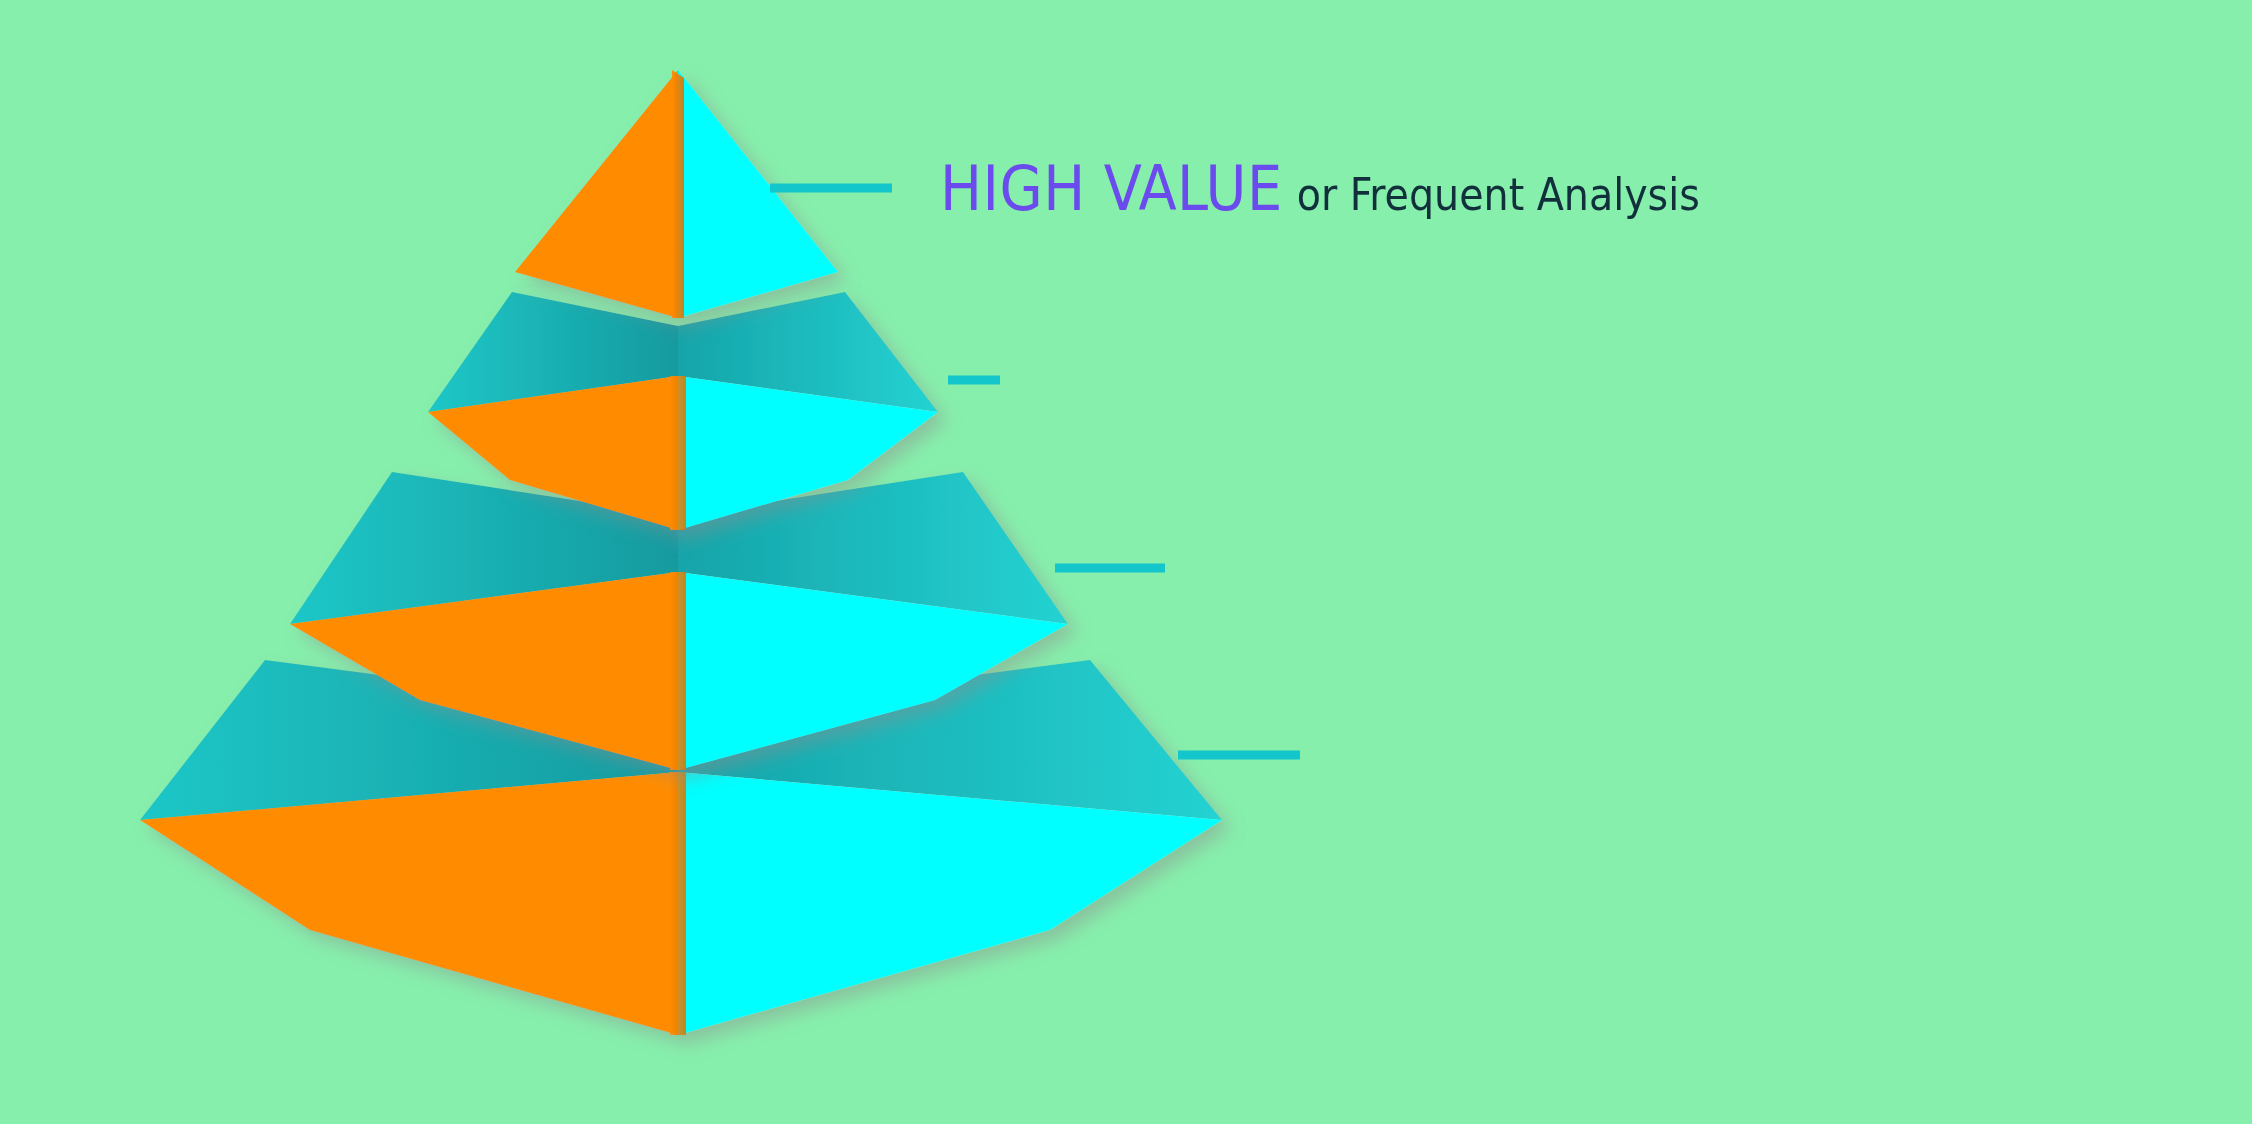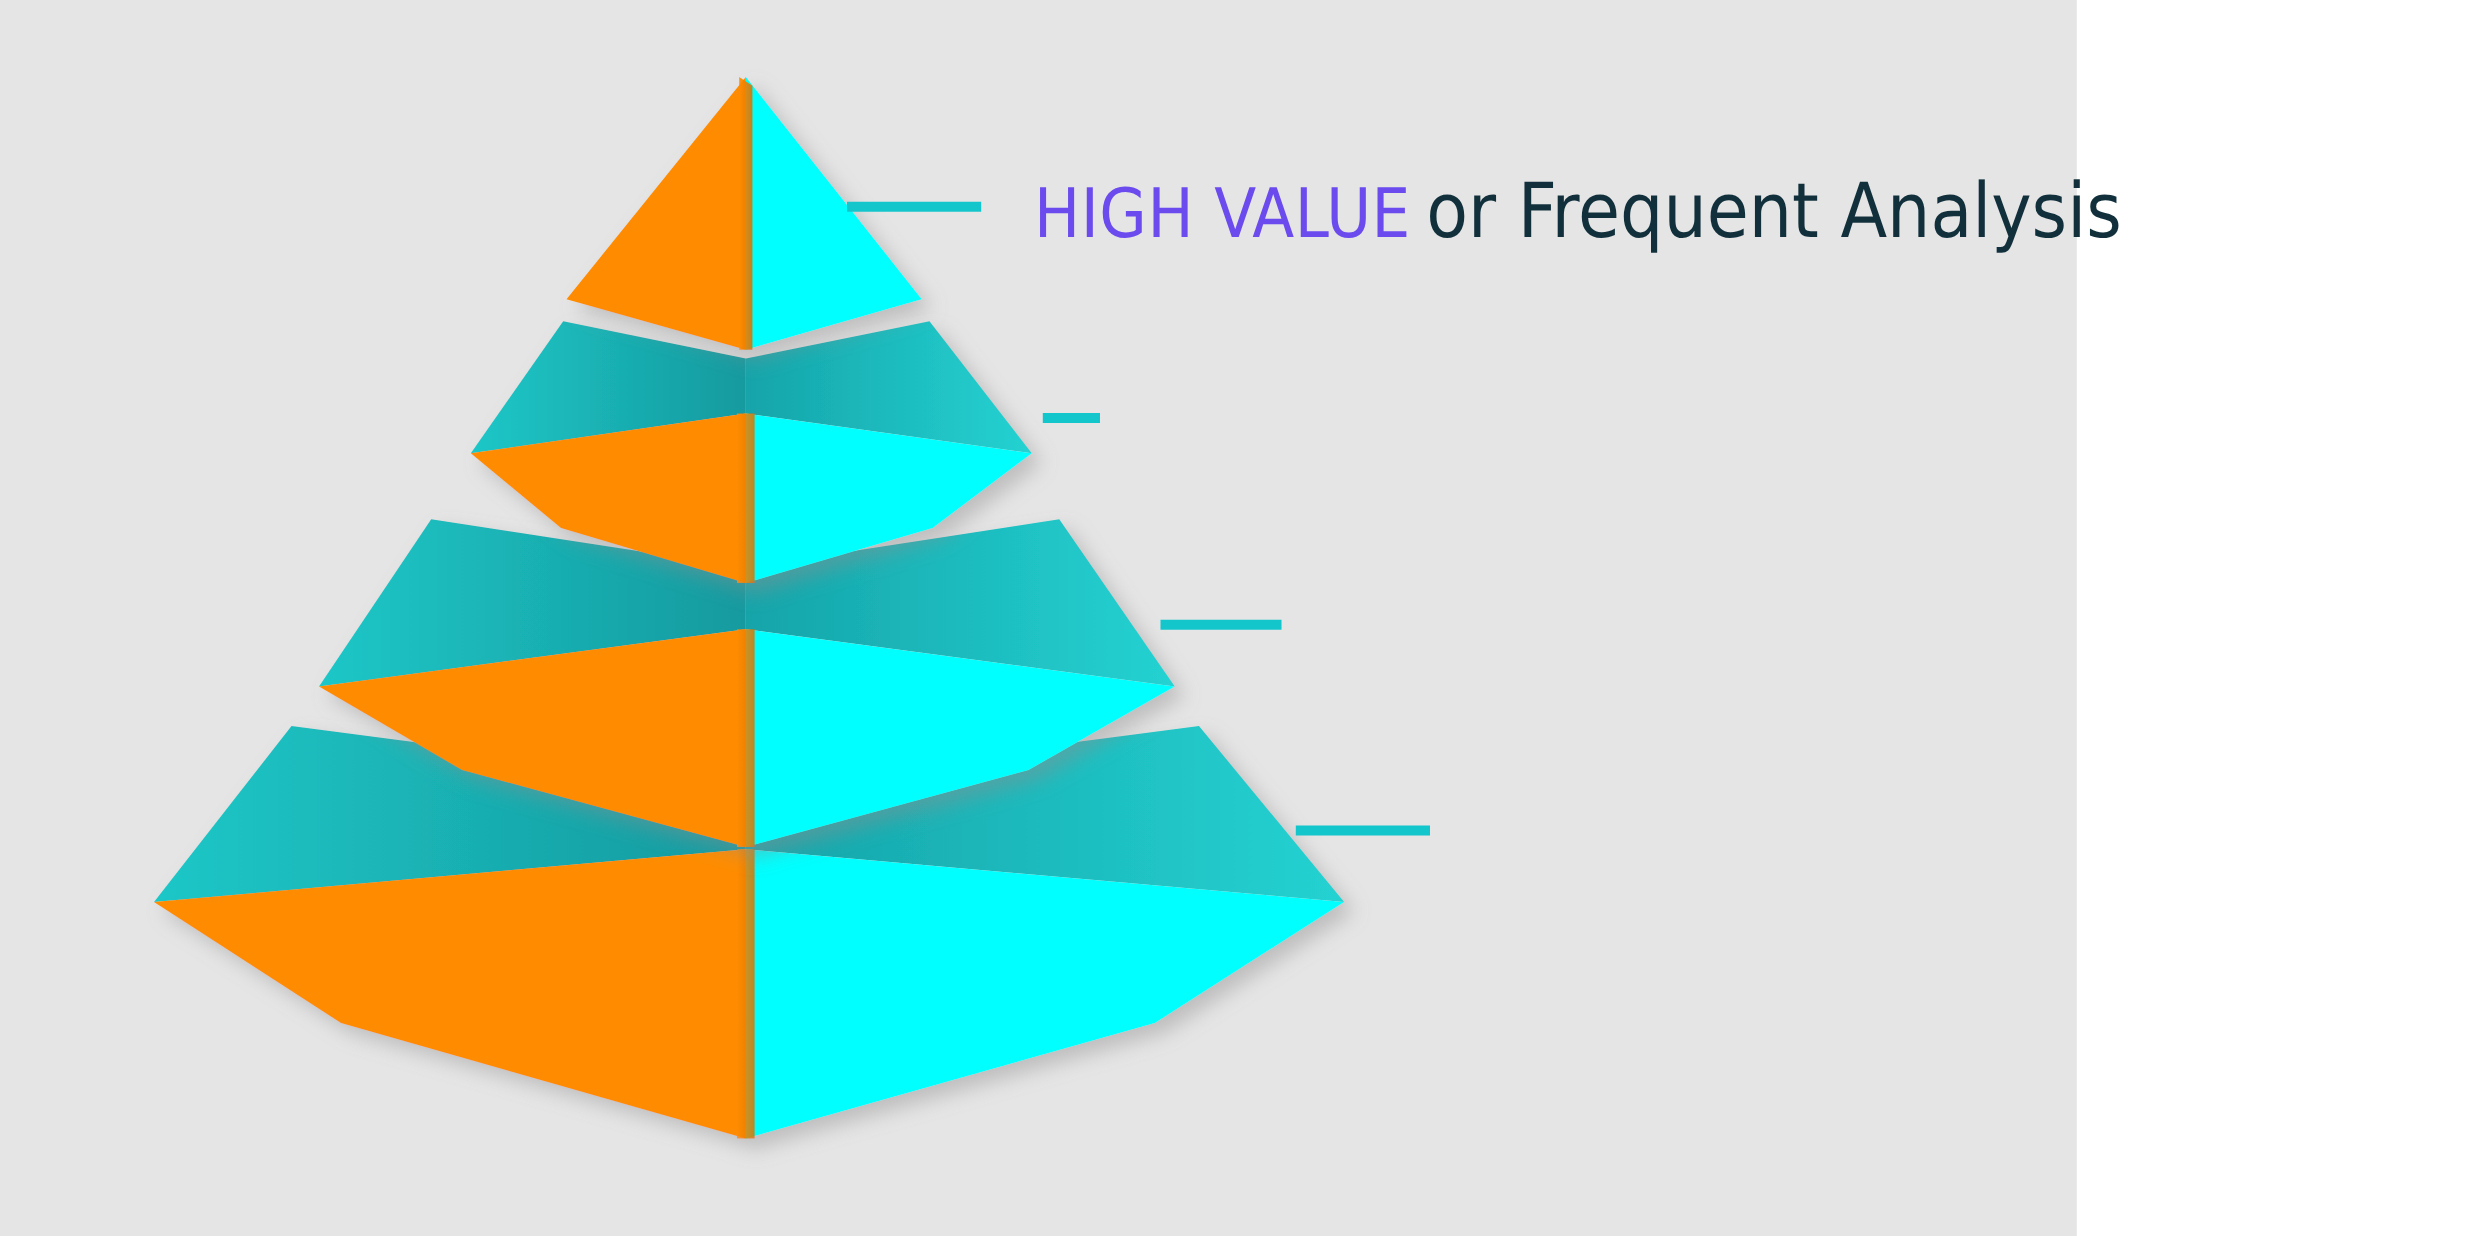--- a/index.html
+++ b/index.html
@@ -10,23 +10,23 @@
   }
   body {
     width: 2252px;
     height: 1124px;
     overflow: hidden;
     font-family: "DejaVu Sans", sans-serif;
     position: relative;
   }
   #stage {
     position: relative;
-    width: 1888px;
+    width: 2252px;
     height: 1124px;
-    background: #e5e5e5;
+    background: #86efac;
   }
   #pyramid-svg {
     position: absolute;
     left: 0;
     top: 0;
     width: 2252px;
     height: 1124px;
     display: block;
   }
   .label-row {
@@ -38,21 +38,21 @@
   }
   .label-key {
     font-family: "DejaVu Sans Condensed", "DejaVu Sans", sans-serif;
     font-size: 62px;
     font-weight: 400;
     letter-spacing: 0.5px;
     color: #6b4bee;
   }
   .label-rest {
     font-family: "DejaVu Sans Condensed", "DejaVu Sans", sans-serif;
-    font-size: 69px;
+    font-size: 44px;
     font-weight: 400;
     color: #11303c;
     margin-left: 14px;
   }
   
   #label-0 { left: 940px; top: 158px; }
   #label-1 { left: 1018px; top: 348px; }
   #label-2 { left: 1198px; top: 538px; }
   #label-3 { left: 1320px; top: 722px; }
 

